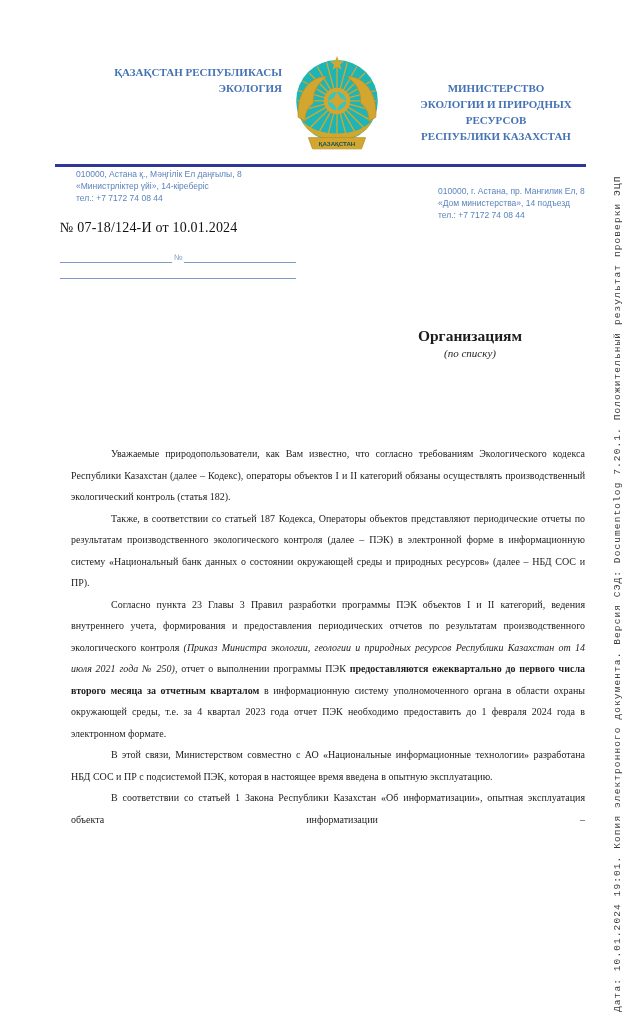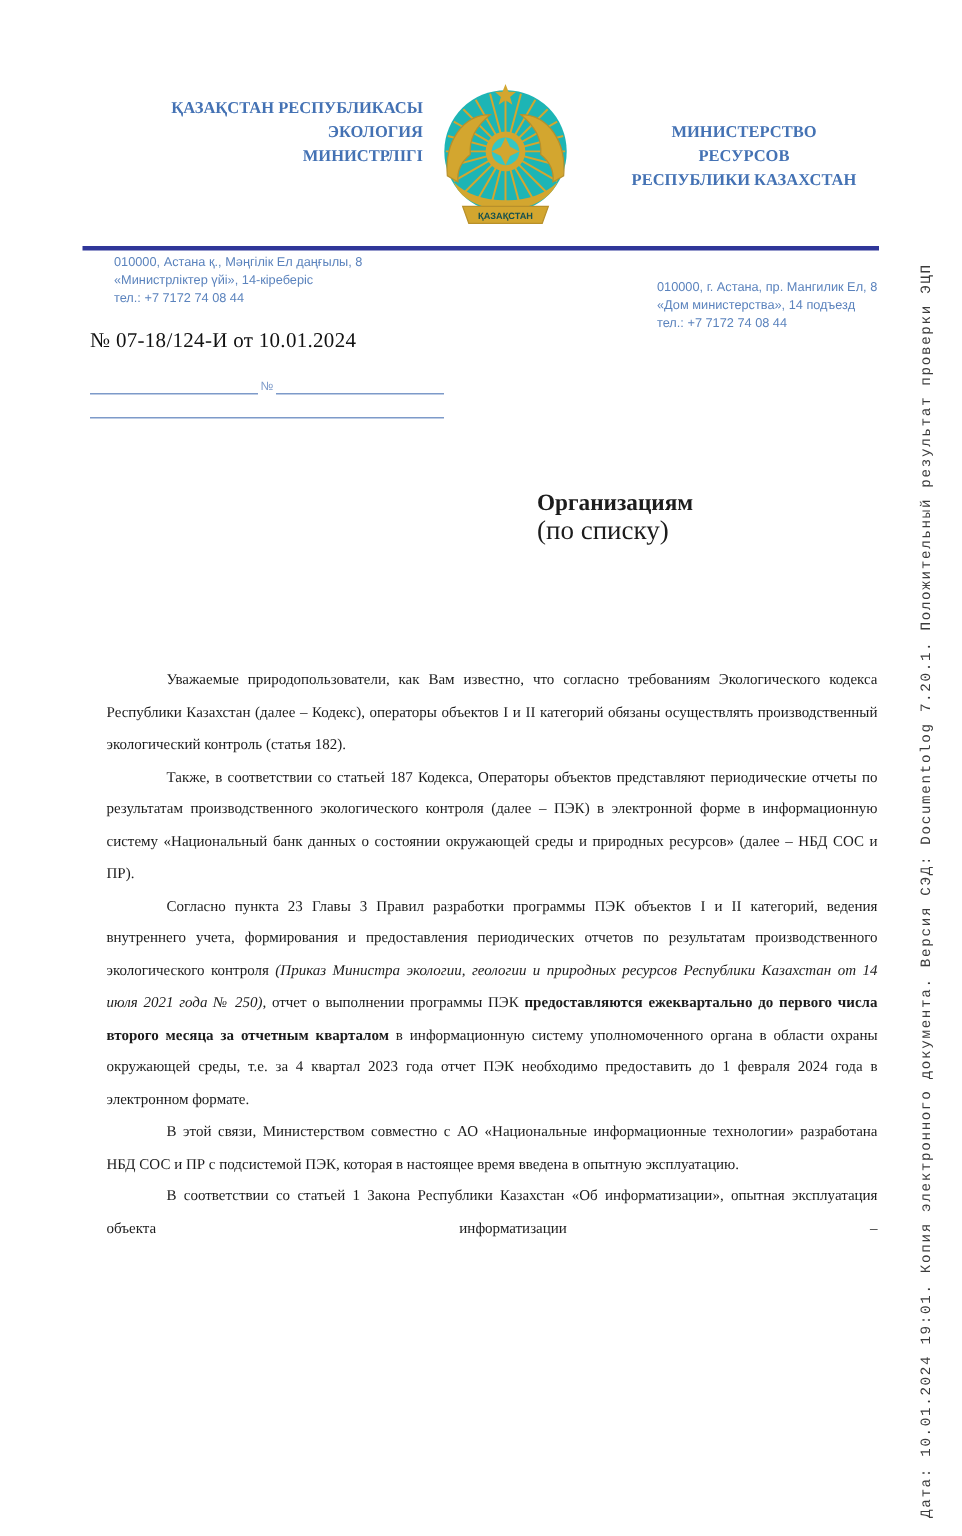--- a/index.html
+++ b/index.html
@@ -44,24 +44,24 @@
     position:absolute;left:60px;width:236px;display:flex;align-items:flex-end;
     color:#7d9ac9;font-size:8px;font-family:"Liberation Sans", sans-serif;
   }
   .blankrow .seg{flex:1;border-bottom:1px solid #7d9ac9;height:10px;}
   .blankrow .no{padding:0 2px;line-height:10px;}
   .blankrow.r1{top:252px;}
   .blankrow.r2{top:268px;}
   .blankrow.r2 .seg{height:10px;}
   
   .recipient{
-    position:absolute;top:326px;left:358px;width:224px;
+    position:absolute;top:326px;left:358px;width:224px;text-align:center;
   }
   .recipient .r-title{font-weight:bold;font-size:15.5px;line-height:19px;}
-  .recipient .r-sub{font-size:18px;line-height:16px;}
+  .recipient .r-sub{font-style:italic;font-size:11px;line-height:16px;}
   
   .subject{
     position:absolute;top:396px;left:113px;
     font-style:italic;font-size:15px;
   }
   .body-block{
     position:absolute;top:443px;left:71px;width:514px;
     font-size:10px;line-height:21.5px;text-align:justify;
   }
   .body-block p{margin:0;text-indent:40px;}
@@ -78,21 +78,20 @@
   }
 </style>
 </head>
 <body>
 
 <div class="page">
 
   <div class="hdr-left">
     <div>ҚАЗАҚСТАН РЕСПУБЛИКАСЫ</div>
     <div>ЭКОЛОГИЯ</div>
-    <div>МИНИСТРЛІГІ</div>
   </div>
 
   <div class="emblem">
     <svg viewBox="0 0 100 100" width="102" height="106" aria-hidden="true">
       <circle cx="50" cy="46" r="40" fill="#1db5b5"></circle>
       <g stroke="#d3a62f" stroke-width="1.3">
         <line x1="50" y1="46" x2="50" y2="7"></line>
         <line x1="50" y1="46" x2="50" y2="7" transform="rotate(15 50 46)"></line>
         <line x1="50" y1="46" x2="50" y2="7" transform="rotate(30 50 46)"></line>
         <line x1="50" y1="46" x2="50" y2="7" transform="rotate(45 50 46)"></line>
@@ -128,20 +127,21 @@
 
       <path d="M50,2 L52,7 L57,7 L53,10.5 L54.5,15.5 L50,12.5 L45.5,15.5 L47,10.5 L43,7 L48,7 Z" fill="#d3a62f"></path>
 
       <path d="M22,82 L78,82 L74,93 L26,93 Z" fill="#d3a62f" stroke="#b8902a" stroke-width="0.8"></path>
       <text x="50" y="90" font-size="6" text-anchor="middle" fill="#14504f" font-family="Liberation Sans, sans-serif" font-weight="bold">ҚАЗАҚСТАН</text>
     </svg>
   </div>
 
   <div class="hdr-right">
     <div>МИНИСТЕРСТВО</div>
+    <div>ЭКОЛОГИИ И ПРИРОДНЫХ</div>
     <div>РЕСУРСОВ</div>
     <div>РЕСПУБЛИКИ КАЗАХСТАН</div>
   </div>
 
   <div class="divider"></div>
 
   <div class="addr addr-left">
     <div>010000, Астана қ., Мәңгілік Ел даңғылы, 8</div>
     <div>«Министрліктер үйі», 14-кіреберіс</div>
     <div>тел.: +7 7172 74 08 44</div>

